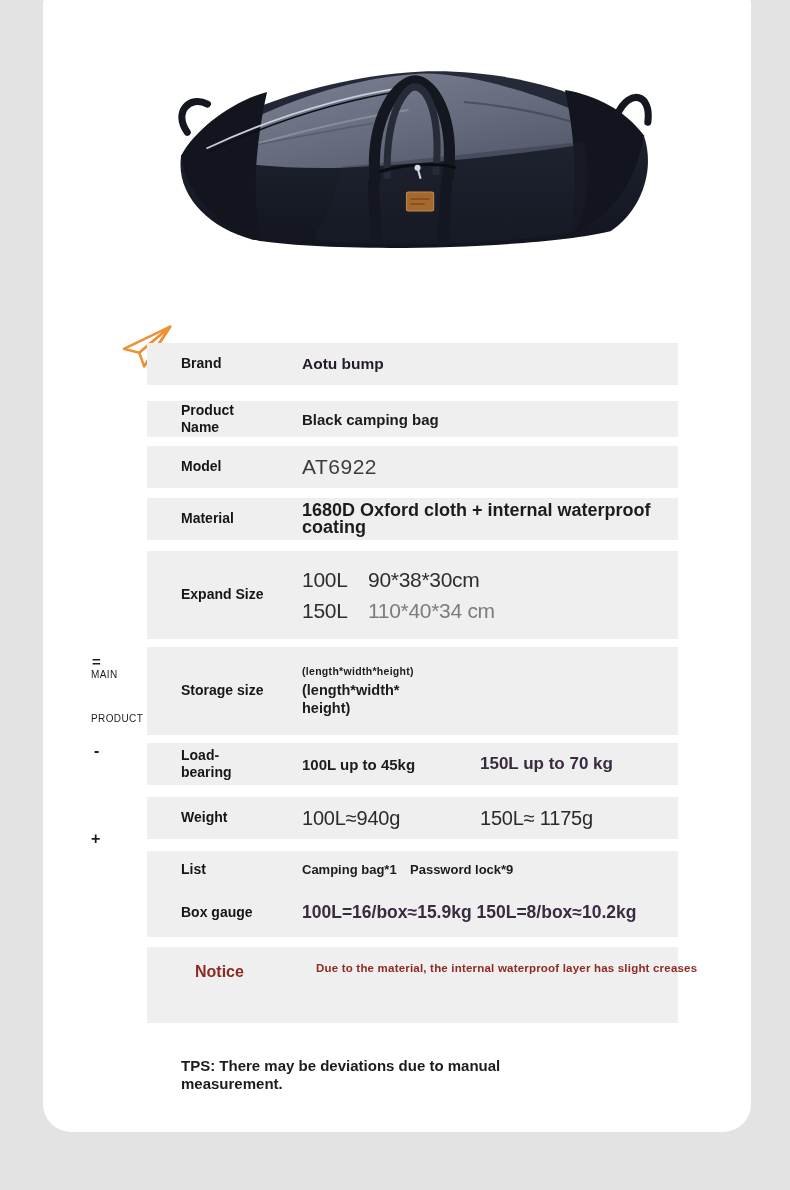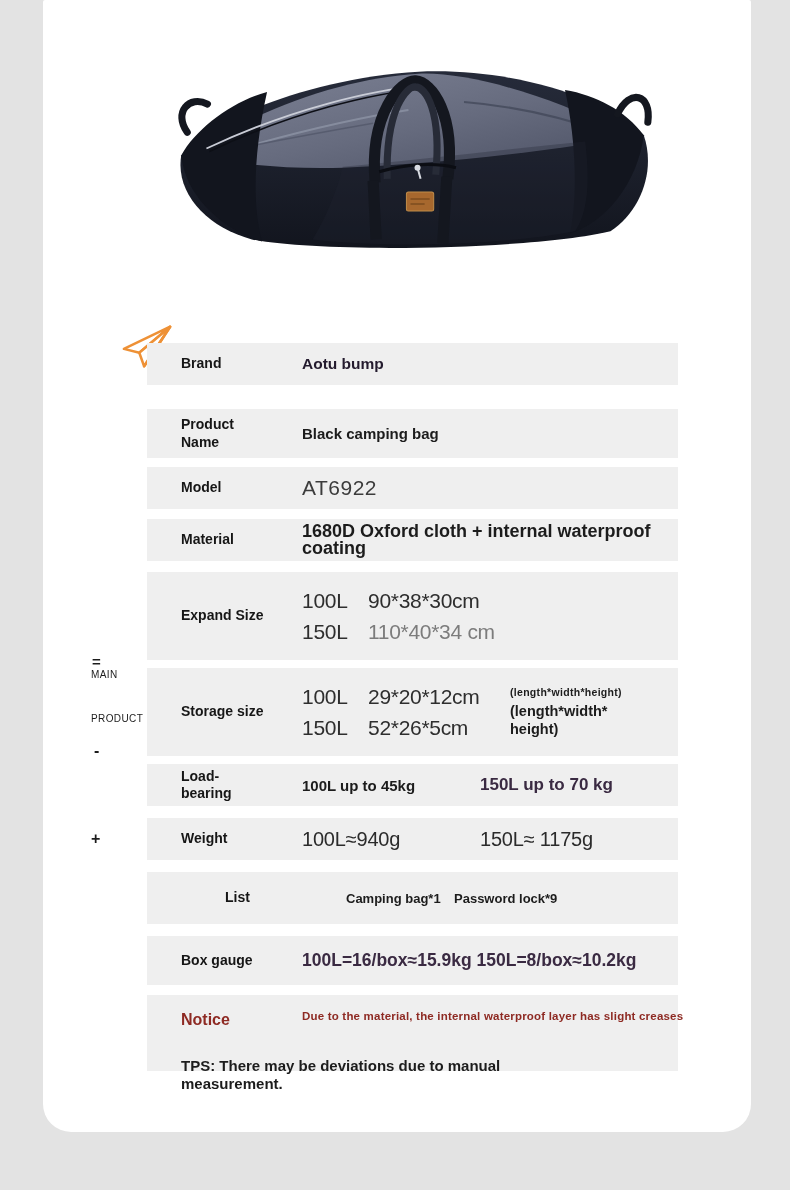--- a/index.html
+++ b/index.html
@@ -57,40 +57,40 @@
 
   .v1 { width:178px; flex:none; }
   .load-v1 { font-size:15px; font-weight:bold; color:#1c1c1c; }
   .load-v2 { font-size:17px; font-weight:bold; color:#3a2a42; white-space:nowrap; }
   .wt  { font-size:20px; color:#2b2b2b; letter-spacing:-.2px; white-space:nowrap; }
   .list-item { font-size:13px; font-weight:bold; color:#1c1c1c; line-height:19px; }
   .list-item.i1 { width:108px; flex:none; }
   .box-val { font-size:17.5px; font-weight:bold; color:#3a2a42; white-space:nowrap; }
 
   .row.notice { align-items:flex-start; padding-top:15px; }
-  .notice-lbl { color:#8e2a23; font-size:16px; }
+  .notice-lbl { color:#8e2a23; font-size:16px;margin-left:14px; }
   .notice-body { flex:1; }
   .notice-l1 { font-size:11.5px; font-weight:bold; color:#8e2a23; white-space:nowrap; letter-spacing:.2px; }
   .notice-l2 { font-size:15px; font-weight:bold; color:#8e2a23; line-height:19px; width:215px; margin-top:9px; }
 
   .tps {
     position:absolute; left:138px; top:1057px; width:320px;
     font-size:15px; font-weight:bold; color:#1c1c1c; line-height:18px;
   }
 
   
-  .r-brand   { height:42px; margin-bottom:24px; }
-  .r-pname   { height:49px; margin-bottom:9px; }
+  .r-brand   { height:42px; margin-bottom:16px; }
+  .r-pname   { height:36px; margin-bottom:9px; }
   .r-model   { height:42px; margin-bottom:10px; }
   .r-mat     { height:42px; margin-bottom:11px; }
   .r-expand  { height:88px; margin-bottom:8px; }
   .r-storage { height:88px; margin-bottom:8px; }
   .r-load    { height:42px; margin-bottom:12px; }
   .r-weight  { height:42px; margin-bottom:12px; }
-  .r-list    { height:52px; margin-bottom:12px;padding-left:44px; }
+  .r-list    { height:37px; margin-bottom:0; }
   .r-box     { height:49px; margin-bottom:10px; }
   .r-notice  { height:76px; }
 </style>
 </head>
 <body>
 
 <div class="card">
 
   <div class="photo">
     <svg viewBox="0 0 500 200" width="505" height="205">
@@ -188,28 +188,20 @@
         <div class="sizeline">
           <span class="sz">150L</span><span class="dim-gray">110*40*34 cm</span>
         </div>
       </div>
     </div>
 
     <div class="row r-storage storage">
       <div class="lbl">
           <span class="w">Storage size</span>
         </div>
-      <div class="sizecol">
-        <div class="sizeline">
-          <span class="sz">100L</span><span>29*20*12cm</span>
-        </div>
-        <div class="sizeline">
-          <span class="sz">150L</span><span>52*26*5cm</span>
-        </div>
-      </div>
       <div class="notecol">
         <div class="note-sm">(length*width*height)</div>
         <div class="note-bg">(length*width* height)</div>
       </div>
     </div>
 
     <div class="row r-load">
       <div class="lbl">
           <span class="w">Load-bearing</span>
         </div>

